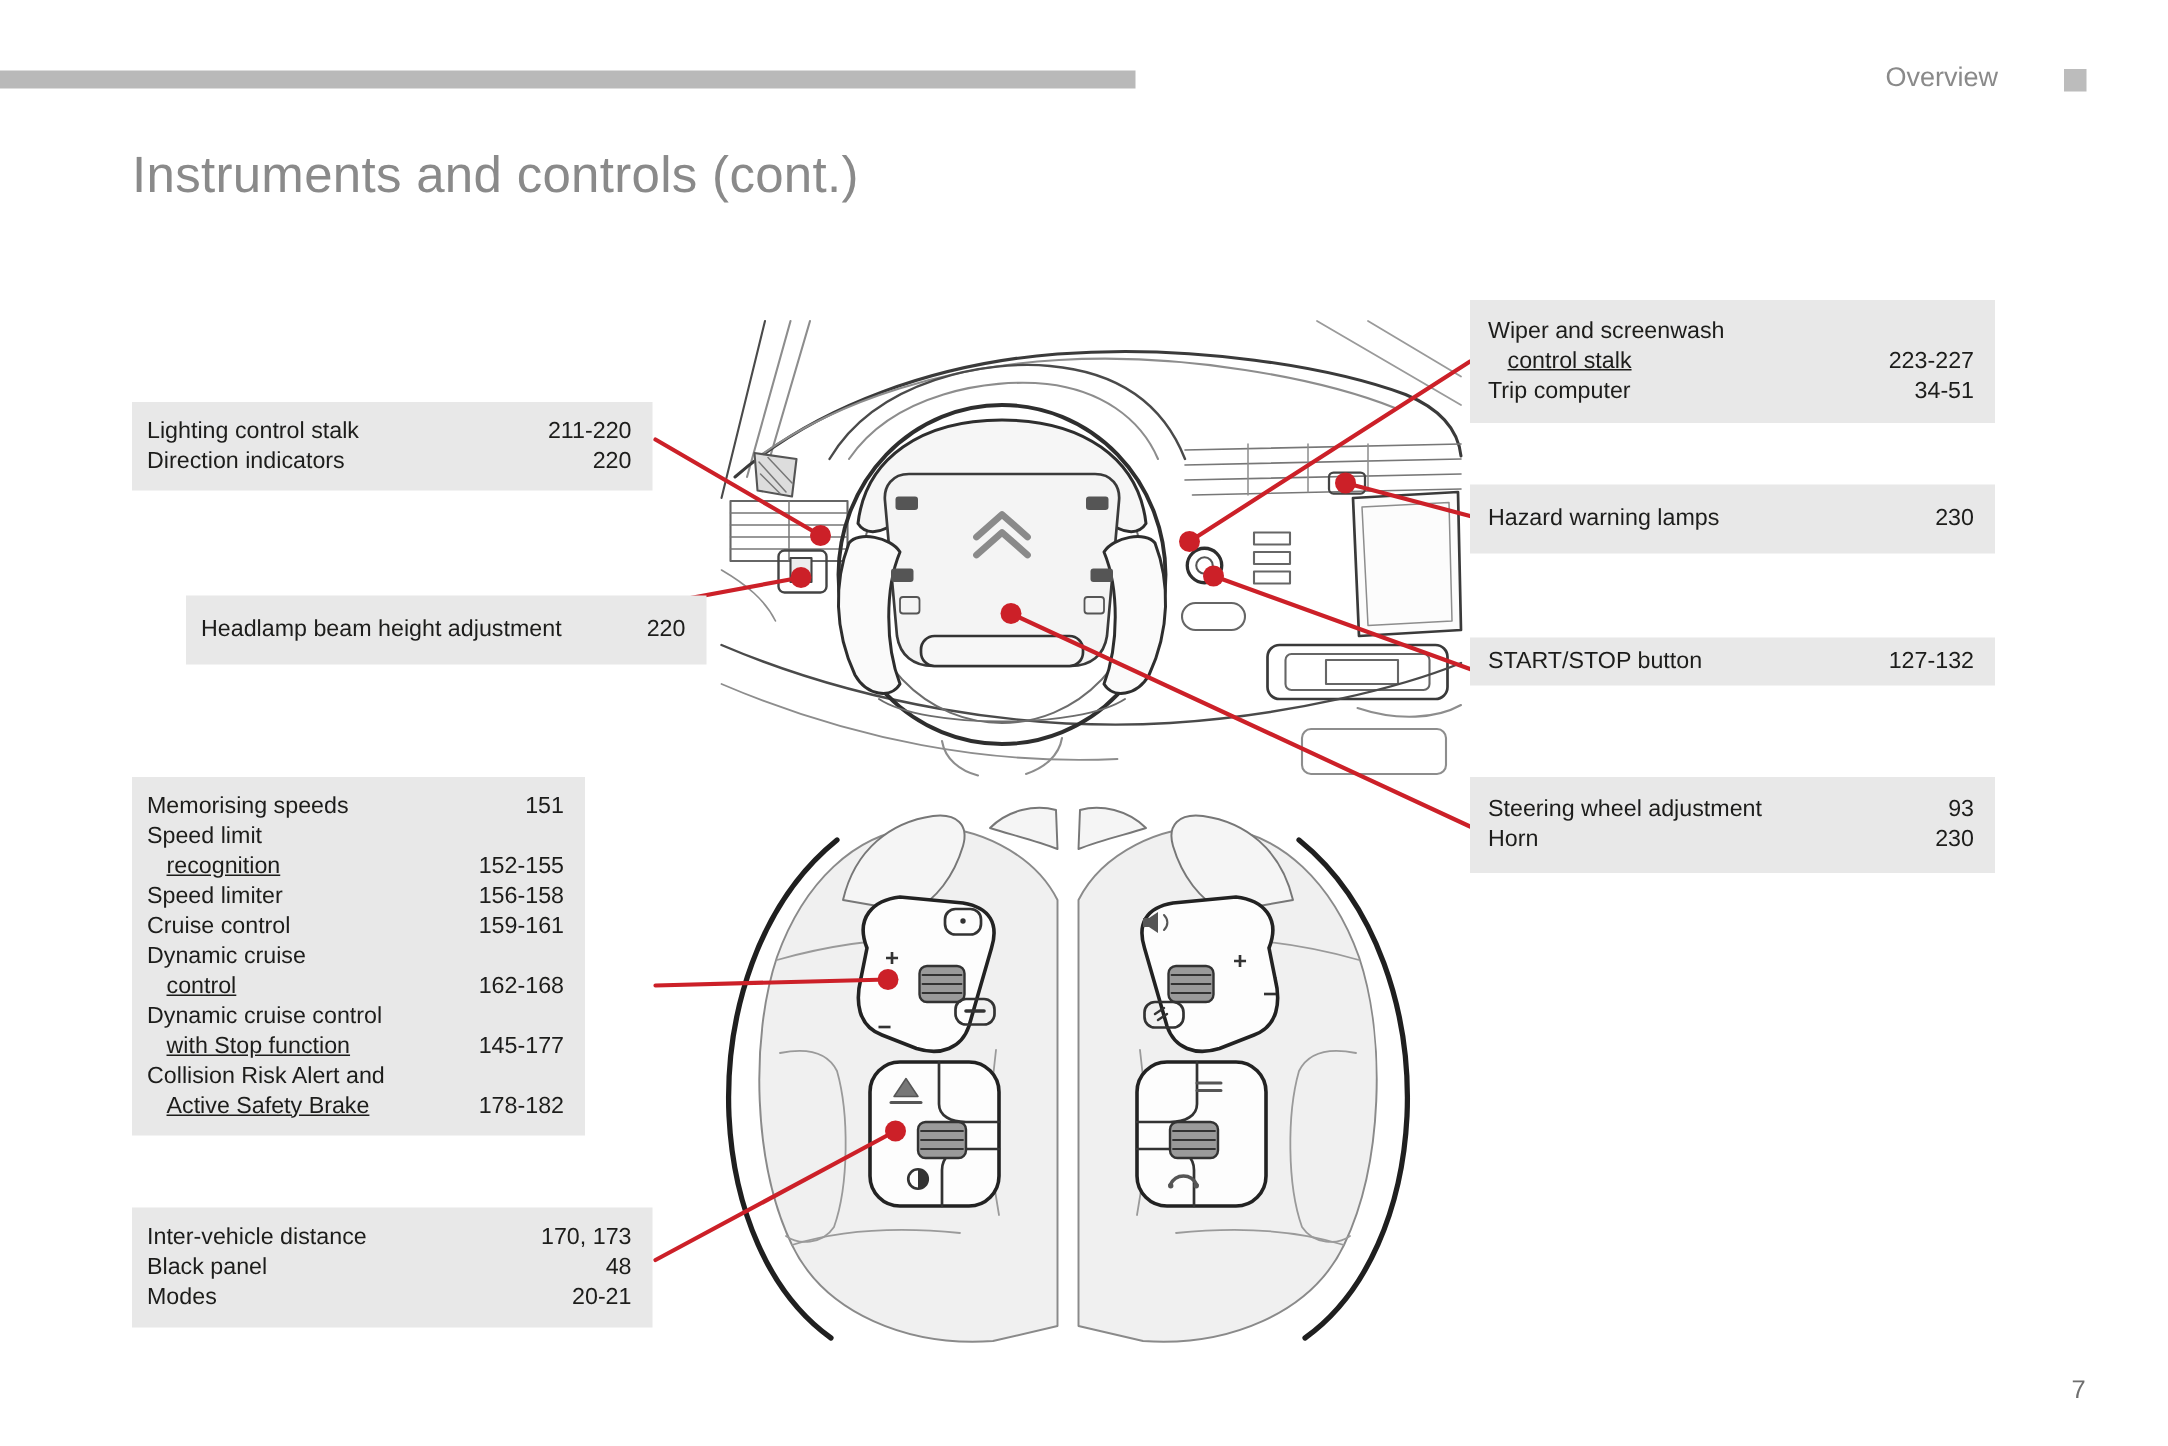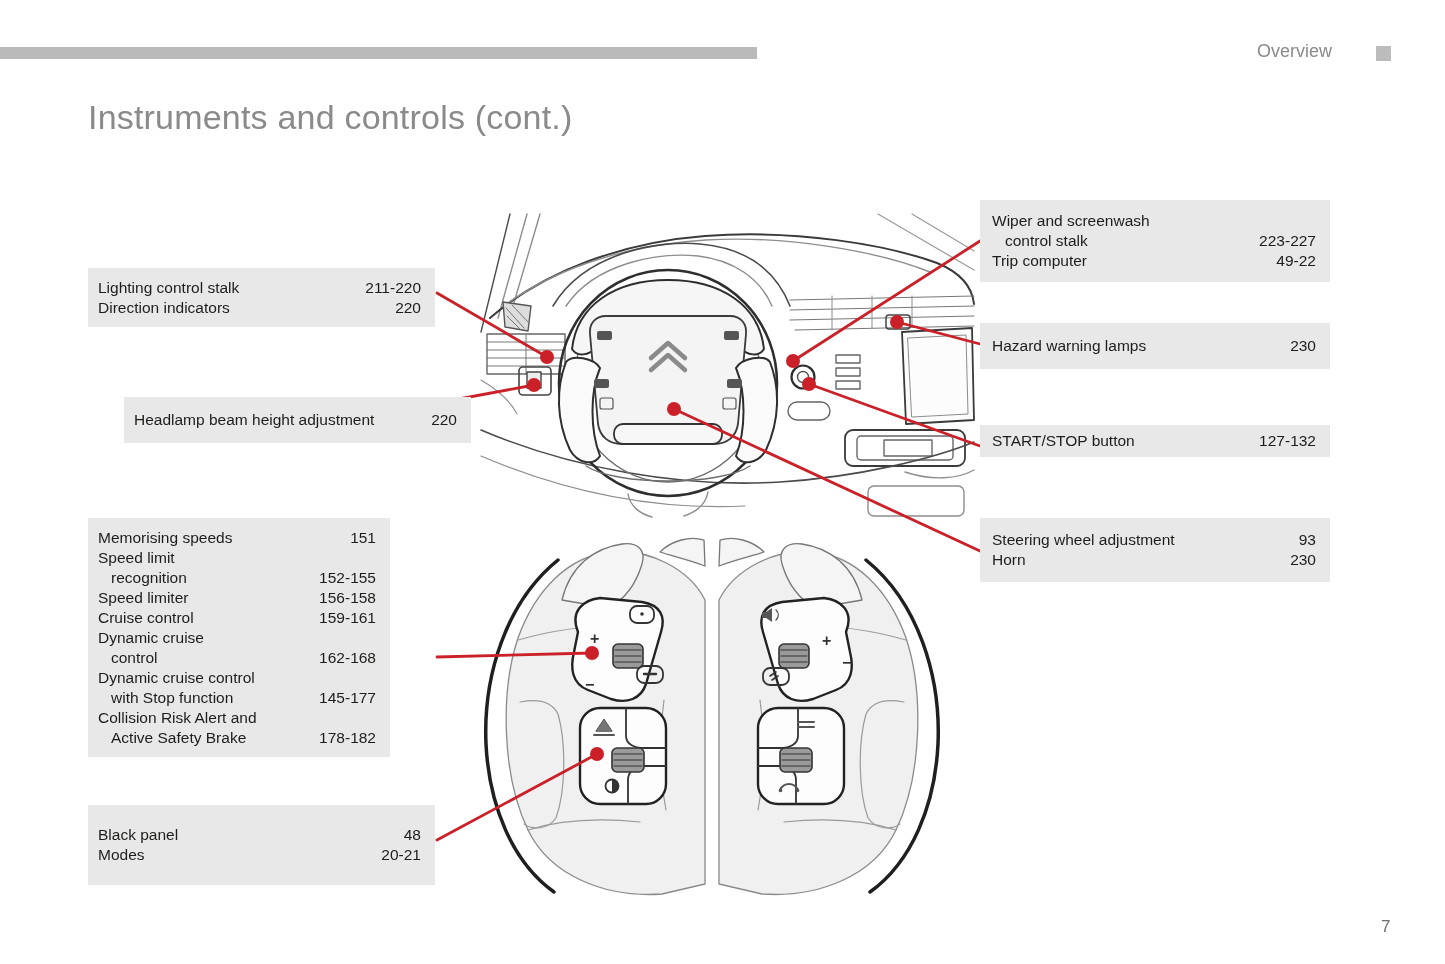--- a/index.html
+++ b/index.html
@@ -15,21 +15,21 @@
   .page-number{position:absolute;left:1381px;top:917px;font-size:17px;color:#6f6f6f;}
 
   
   .callout{
     position:absolute;background:#e8e8e8;box-sizing:border-box;
     font-size:15.5px;line-height:20px;color:#1d1d1b;
     padding:9px 14px 9px 10px;display:flex;flex-direction:column;justify-content:center;
   }
   .callout .row{display:flex;justify-content:space-between;align-items:baseline;}
   .callout .lbl{white-space:nowrap;}
-  .callout .row.ind .lbl{padding-left:13px;}
+  .callout .row.ind .lbl{padding-left:13px;text-decoration:underline;}
   .callout .pg{margin-left:14px;white-space:nowrap;}
 
   #box-lighting {left:88px; top:268px; width:347px; height:59px;}
   #box-headlamp {left:88px; top:397px; width:347px; height:46px;margin-left:36px;}
   #box-speeds   {left:88px; top:518px; width:302px; height:239px;}
   #box-distance {left:88px; top:805px; width:347px; height:80px;}
   #box-wiper    {left:980px;top:200px; width:350px; height:82px; padding-left:12px;}
   #box-hazard   {left:980px;top:323px; width:350px; height:46px; padding-left:12px;}
   #box-start    {left:980px;top:425px; width:350px; height:32px; padding-left:12px;}
   #box-steering {left:980px;top:518px; width:350px; height:64px; padding-left:12px;}
@@ -317,20 +317,24 @@
       <span class="lbl">Collision Risk Alert and</span>
       <span class="pg"></span>
     </div>
     <div class="row ind">
       <span class="lbl">Active Safety Brake</span>
       <span class="pg">178-182</span>
     </div>
   </div>
 <div class="callout" id="box-distance">
 
+<div class="row">
+      <span class="lbl">Inter-vehicle distance</span>
+      <span class="pg">170, 173</span>
+    </div>
     <div class="row">
       <span class="lbl">Black panel</span>
       <span class="pg">48</span>
     </div>
     <div class="row">
       <span class="lbl">Modes</span>
       <span class="pg">20-21</span>
     </div>
   </div>
 <div class="callout" id="box-wiper">
@@ -338,21 +342,21 @@
 <div class="row">
       <span class="lbl">Wiper and screenwash</span>
       <span class="pg"></span>
     </div>
     <div class="row ind">
       <span class="lbl">control stalk</span>
       <span class="pg">223-227</span>
     </div>
     <div class="row">
       <span class="lbl">Trip computer</span>
-      <span class="pg">49-22</span>
+      <span class="pg">34-51</span>
     </div>
   </div>
 <div class="callout" id="box-hazard">
 
 <div class="row">
       <span class="lbl">Hazard warning lamps</span>
       <span class="pg">230</span>
     </div>
   </div>
 <div class="callout" id="box-start">

